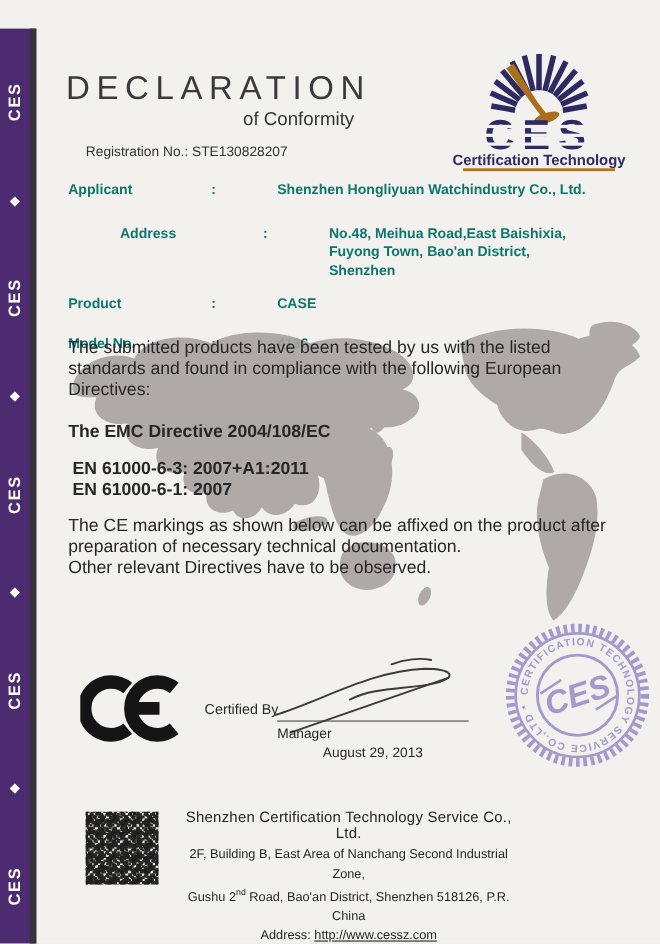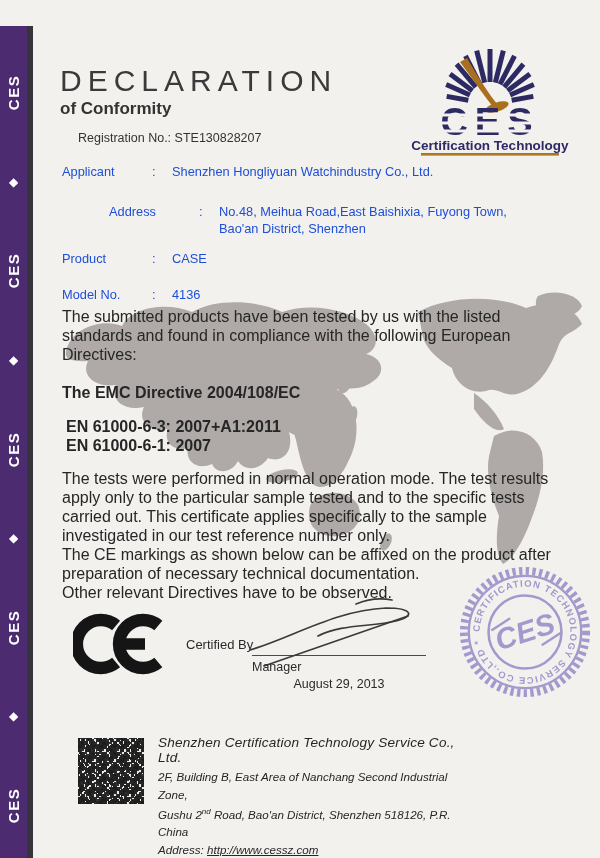--- a/index.html
+++ b/index.html
@@ -10,30 +10,30 @@
   .band { position:absolute; left:0; top:26px; width:33px; height:832px; background:#4c2b70;
           border-right:6px solid #36333c; box-sizing:content-box;
           display:flex; flex-direction:column; align-items:center; justify-content:space-between;
           padding:58px 0 44px; box-sizing:border-box; }
   .band .ces { transform:rotate(-90deg); color:#fff; font-size:15px; font-weight:bold; letter-spacing:1.5px; }
   .band .diamond { color:#fff; font-size:12px; }
 
   
   .title { position:absolute; left:60px; top:64px; width:262px; text-align:center;
            font-size:30px; letter-spacing:6px; color:#3a3a3a; }
-  .subtitle { position:absolute; left:60px; top:99px; width:262px; text-align:left; font-size:17px; color:#333;font-weight:bold; }
+  .subtitle { position:absolute; left:60px; top:99px; width:262px; text-align:right; font-size:17px; color:#333; }
   .regline { position:absolute; left:78px; top:131px; font-size:12.5px; color:#333;text-align:center; }
 
   
   .logo { position:absolute; left:405px; top:40px; }
 
   
   .fields { position:absolute; left:62px; top:163px; width:478px; }
-  .field-row { display:grid; grid-template-columns:90px 20px 1fr; font-weight:normal; font-size:12.8px;
-               line-height:17px; color:#1d4ed8; }
+  .field-row { display:grid; grid-template-columns:90px 20px 1fr; font-weight:bold; font-size:12.8px;
+               line-height:17px; color:#0f766e;gap:40px; }
   .field-row.r1 { margin-bottom:23px; }
   .field-row.r2 { margin-bottom:13px;margin-left:47px; }
   .field-row.r3 { margin-bottom:19px; }
 
   
   .map { position:absolute; left:46px; top:290px; opacity:.9; }
 
   
   .bodytext { position:absolute; left:62px; top:307px; width:490px; font-size:16px; line-height:19px; color:#262626; }
   .bodytext p { margin:0; }
@@ -52,21 +52,21 @@
   
   .stamp { position:absolute; left:456px; top:563px; opacity:.82; }
 
   
   .qr { position:absolute; left:78px; top:738px; width:66px; height:66px;
         background:
           repeating-conic-gradient(from 17deg, #242424 0 25%, transparent 0 50%) 0 0/7px 7px,
           repeating-conic-gradient(from 64deg, #1c1c1c 0 25%, transparent 0 50%) 2px 3px/11px 11px,
           repeating-conic-gradient(#303030 0 25%, transparent 0 50%) 1px 1px/5px 5px;
         background-color:#eceae5; }
-  .footer-text { position:absolute; left:158px; top:735px; width:318px; color:#262626;font-style:italic; }
+  .footer-text { position:absolute; left:158px; top:735px; width:318px; text-align:center; color:#262626; }
   .footer-company { font-size:13.6px; font-weight:bold; font-weight:500; margin-bottom:3px; letter-spacing:.2px; }
   .footer-line { font-size:11.6px; line-height:17.5px; }
   .footer-contact { font-size:11.6px; line-height:17.5px; }
   .footer-contact .lnk { text-decoration:underline; color:#262626; }
   .footer-contact .grp { display:inline-block; }
   sup { font-size:8px; }
 </style>
 </head>
 <body>
 
@@ -165,21 +165,20 @@
     </g>
   </svg>
 
   <div class="bodytext">
     <p class="intro">The submitted products have been tested by us with the listed standards and found in compliance with the following European Directives:</p>
     <p class="directive">The EMC Directive 2004/108/EC</p>
     <div class="standards">
       <p>EN 61000-6-3: 2007+A1:2011</p>
       <p>EN 61000-6-1: 2007</p>
     </div>
-    <p>The tests were performed in normal operation mode. The test results apply only to the particular sample tested and to the specific tests carried out. This certificate applies specifically to the sample investigated in our test reference number only.</p>
     <p>The CE markings as shown below can be affixed on the product after preparation of necessary technical documentation.</p>
     <p>Other relevant Directives have to be observed.</p>
   </div>
 
   <div class="ce-mark">
     <svg width="96" height="68" viewBox="0 0 100 68">
       <circle cx="29" cy="34" r="25" fill="none" stroke="#151515" stroke-width="13" pathLength="100" stroke-dasharray="72 28" stroke-dashoffset="-14"></circle>
       <circle cx="73" cy="34" r="25" fill="none" stroke="#151515" stroke-width="13" pathLength="100" stroke-dasharray="72 28" stroke-dashoffset="-14"></circle>
       <line x1="52" y1="34" x2="75" y2="34" stroke="#151515" stroke-width="12"></line>
     </svg>

